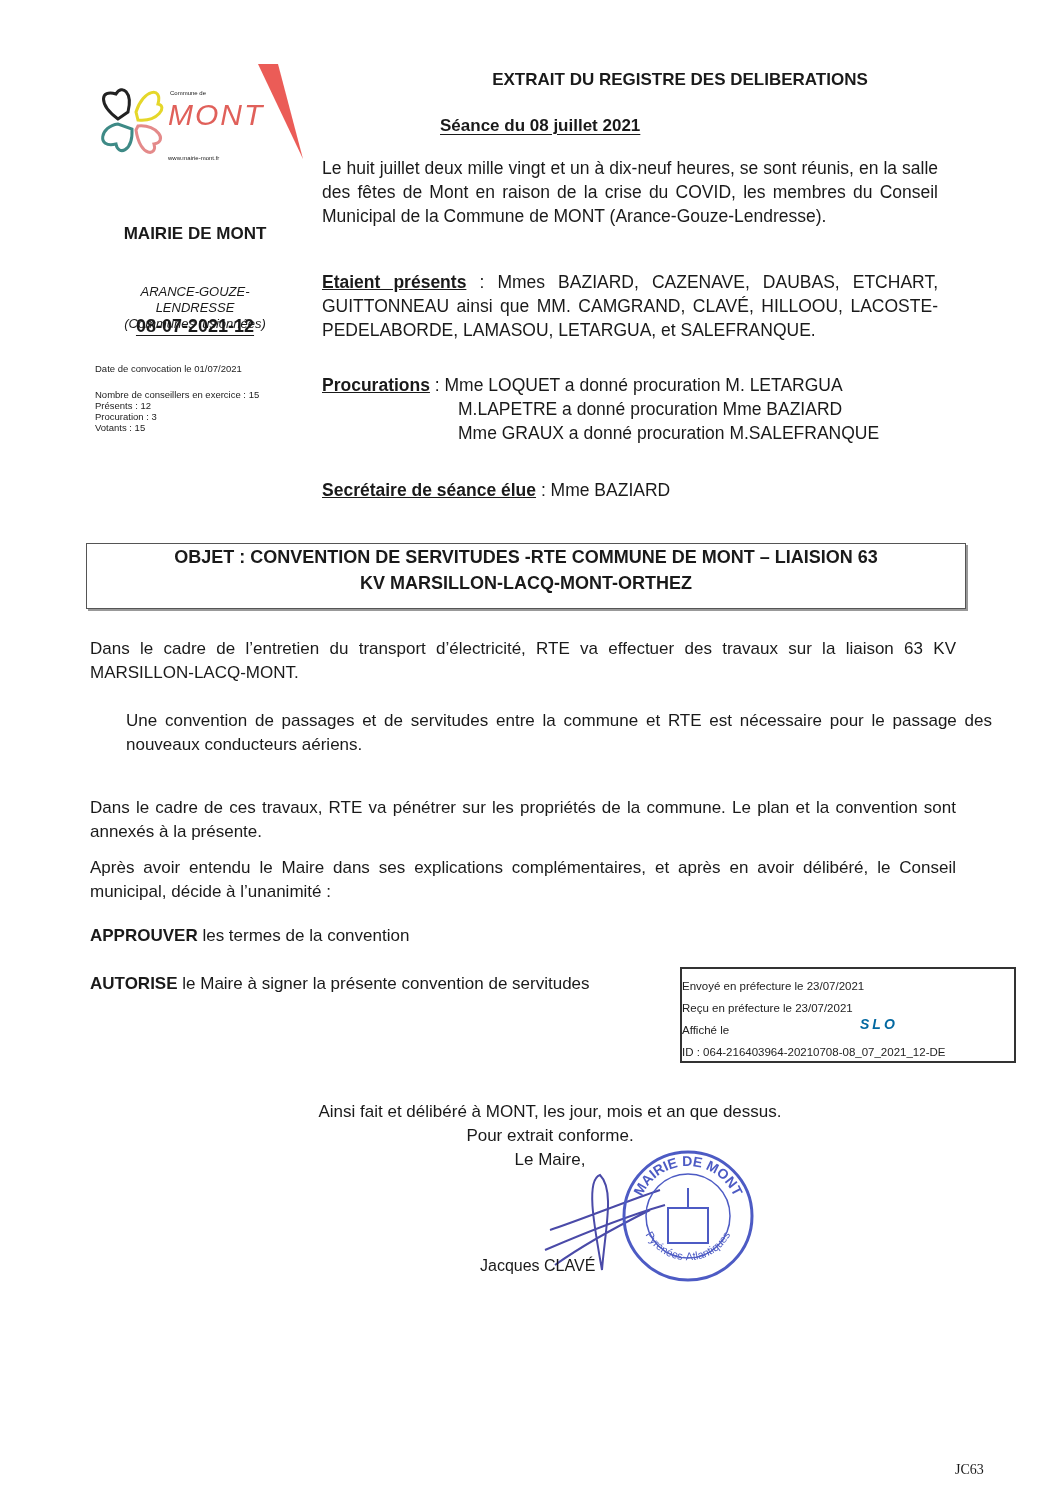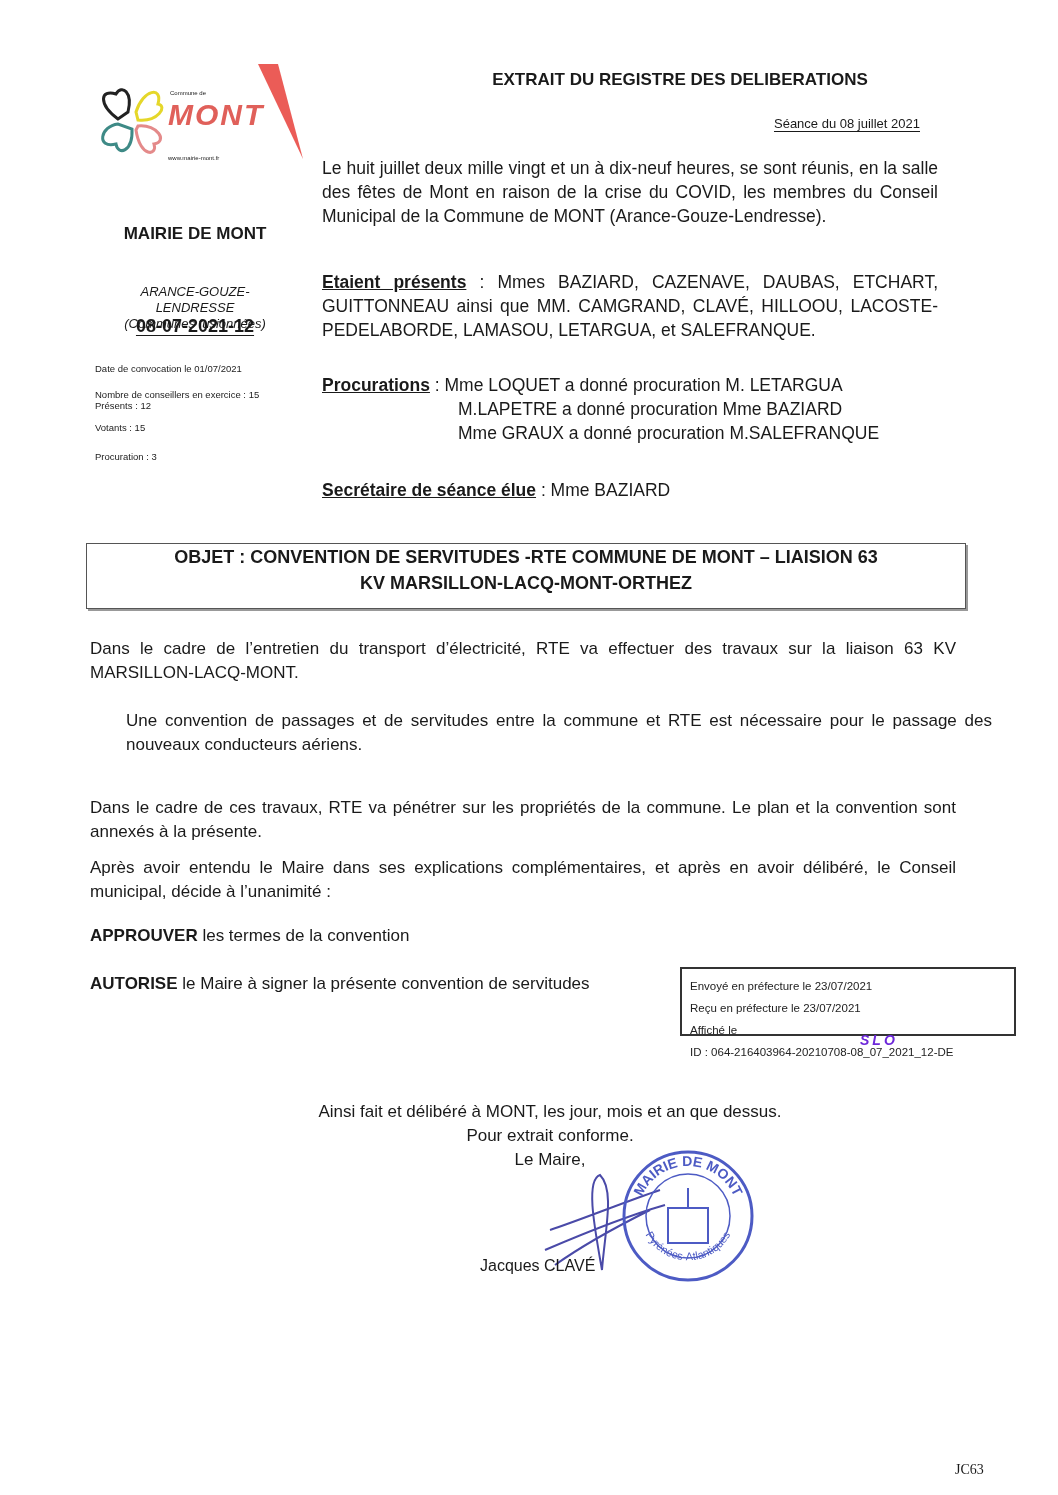--- a/index.html
+++ b/index.html
@@ -6,68 +6,68 @@
   body { width: 1058px; height: 1495px; position: relative; overflow: hidden;
          font-family: "Liberation Sans", sans-serif; color: #1a1a1a; }
   .abs { position: absolute; }
   .logo { left: 88px; top: 64px; width: 240px; height: 110px; }
   .left-col { left: 80px; width: 230px; text-align: center; }
   .mairie { top: 224px; font-weight: bold; font-size: 17px; }
   .sub { font-style: italic; font-size: 13px; line-height: 16px; margin-top: 36px; }
   .delib-num { top: 316px; font-weight: bold; font-size: 18px; text-decoration: underline; text-underline-offset: 3px; }
   .small { left: 95px; font-size: 9.5px; line-height: 11px; color: #222; }
   .head1 { left: 440px; width: 480px; top: 70px; text-align: center; font-weight: bold; font-size: 17px; text-underline-offset: 3px; }
-  .head2 { left: 440px; width: 480px; top: 116px; text-align: right; font-weight: normal; font-size: 13px; text-decoration: underline; text-underline-offset: 3px; }
+  .head2 { left: 440px; width: 480px; top: 116px; text-align: left; font-weight: bold; font-size: 17px; text-decoration: underline; text-underline-offset: 3px; }
   .intro { left: 322px; width: 616px; top: 156px; font-size: 17.5px; line-height: 24px; text-align: justify; }
   .present { left: 322px; width: 616px; top: 270px; font-size: 17.5px; line-height: 24px; text-align: justify; }
   .lbl { font-weight: bold; text-decoration: underline; }
   .proc { left: 322px; width: 640px; top: 373px; font-size: 17.5px; line-height: 24px; }
   .proc-line { white-space: nowrap; }
   .proc-indent { padding-left: 136px; }
   .secr { left: 322px; top: 480px; font-size: 17.5px; }
   .objet-box { left: 86px; top: 543px; width: 880px; height: 66px; border: 1.5px solid #555; box-shadow: 2px 2px 0 #999;
                text-align: center; font-weight: bold; font-size: 18px; line-height: 26px; padding-top: 0; box-sizing: border-box; }
   .para { left: 90px; width: 866px; font-size: 17px; line-height: 24px; text-align: justify; }
   .p1 { top: 637px; } .p2 { top: 709px; margin-left: 36px; } .p3 { top: 784px; margin-top: 12px; } .p4 { top: 856px; }
   .approve { left: 90px; top: 926px; font-size: 17px; }
   .autorise { left: 90px; top: 974px; font-size: 17px; }
-  .pref-box { left: 680px; top: 967px; width: 336px; height: 69px; border: 2px solid #333; box-sizing: border-box;
-              font-size: 11.5px; padding: 6px 8px; line-height: 22px; color: #222; }
-  .slo { position: absolute; left: 178px; top: 60px; font-weight: bold; font-style: italic; color: #6d28d9; font-size: 14px; letter-spacing: 3px; }
+  .pref-box { left: 680px; top: 967px; width: 336px; height: 96px; border: 2px solid #333; box-sizing: border-box;
+              font-size: 11.5px; padding: 6px 0; line-height: 22px; color: #222; }
+  .slo { position: absolute; left: 178px; top: 44px; font-weight: bold; font-style: italic; color: #0369a1; font-size: 14px; letter-spacing: 3px; }
   .closing { left: 280px; width: 540px; top: 1100px; text-align: center; font-size: 17px; line-height: 24px; }
   .signer { left: 480px; top: 1257px; font-size: 16px; }
   .stamp { left: 620px; top: 1148px; width: 136px; height: 136px; }
   .sig { left: 540px; top: 1170px; width: 130px; height: 110px; }
   .footer-code { left: 955px; top: 1462px; font-family: "Liberation Serif", serif; font-size: 14px; }
 </style>
 </head>
 <body>
 
 <div class="abs logo">
   <svg width="240" height="110" viewBox="0 0 240 110">
     <path d="M170 0 L190 0 L215 95 Z" fill="#e8403a" opacity="0.85"></path>
     <path d="M30 55 C10 40, 12 25, 28 30 C34 20, 45 28, 40 48 Z" fill="none" stroke="#222" stroke-width="3"></path>
     <path d="M48 48 C55 25, 75 22, 70 40 C80 42, 70 58, 50 56 Z" fill="none" stroke="#e5d72a" stroke-width="3"></path>
     <path d="M30 60 C12 62, 8 85, 28 80 C30 92, 45 88, 44 65 Z" fill="none" stroke="#3e8a86" stroke-width="3"></path>
     <path d="M50 62 C70 60, 80 78, 66 80 C70 92, 52 94, 48 66 Z" fill="none" stroke="#e48a8a" stroke-width="3"></path>
   </svg>
   <span class="abs" style="left:82px;top:26px;font-size:6px;">Commune de</span>
-  <span class="abs" style="left:80px;top:34px;font-size:30px;font-style:italic;font-weight:bold;color:#e0605a;letter-spacing:2px;">MONT</span>
+  <span class="abs" style="left:80px;top:34px;font-size:30px;font-style:italic;font-weight:normal;color:#e0605a;letter-spacing:2px;">MONT</span>
   <span class="abs" style="left:80px;top:91px;font-size:6px;">www.mairie-mont.fr</span>
 </div>
 
 <div class="abs left-col mairie">MAIRIE DE MONT</div>
 <div class="abs left-col sub" style="top:248px;">ARANCE-GOUZE-</div>
 <div class="abs left-col sub" style="top:264px;">LENDRESSE</div>
 <div class="abs left-col sub" style="top:280px;">(Communes fusionnées)</div>
 <div class="abs left-col delib-num">08-07-2021-12</div>
 <div class="abs small" style="top:363px;">Date de convocation le 01/07/2021</div>
 <div class="abs small" style="top:389px;">Nombre de conseillers en exercice : 15</div>
 <div class="abs small" style="top:400px;">Présents : 12</div>
-<div class="abs small" style="top:411px;margin-top:40px;">Procuration : 3</div>
+<div class="abs small" style="top:411px;">Procuration : 3</div>
 <div class="abs small" style="top:422px;">Votants : 15</div>
 
 <div class="abs head1">EXTRAIT DU REGISTRE DES DELIBERATIONS</div>
 <div class="abs head2">Séance du 08 juillet 2021</div>
 
 <div class="abs intro">Le huit juillet deux mille vingt et un à dix-neuf heures, se sont réunis, en la salle des fêtes de Mont en raison de la crise du COVID, les membres du Conseil Municipal de la Commune de MONT (Arance-Gouze-Lendresse).</div>
 
 <div class="abs present">
   <span class="lbl">Etaient présents</span><span> : Mmes BAZIARD, CAZENAVE, DAUBAS, ETCHART, GUITTONNEAU ainsi que MM. CAMGRAND, CLAVÉ, HILLOOU, LACOSTE-PEDELABORDE, LAMASOU, LETARGUA, et SALEFRANQUE.</span>
 </div>

